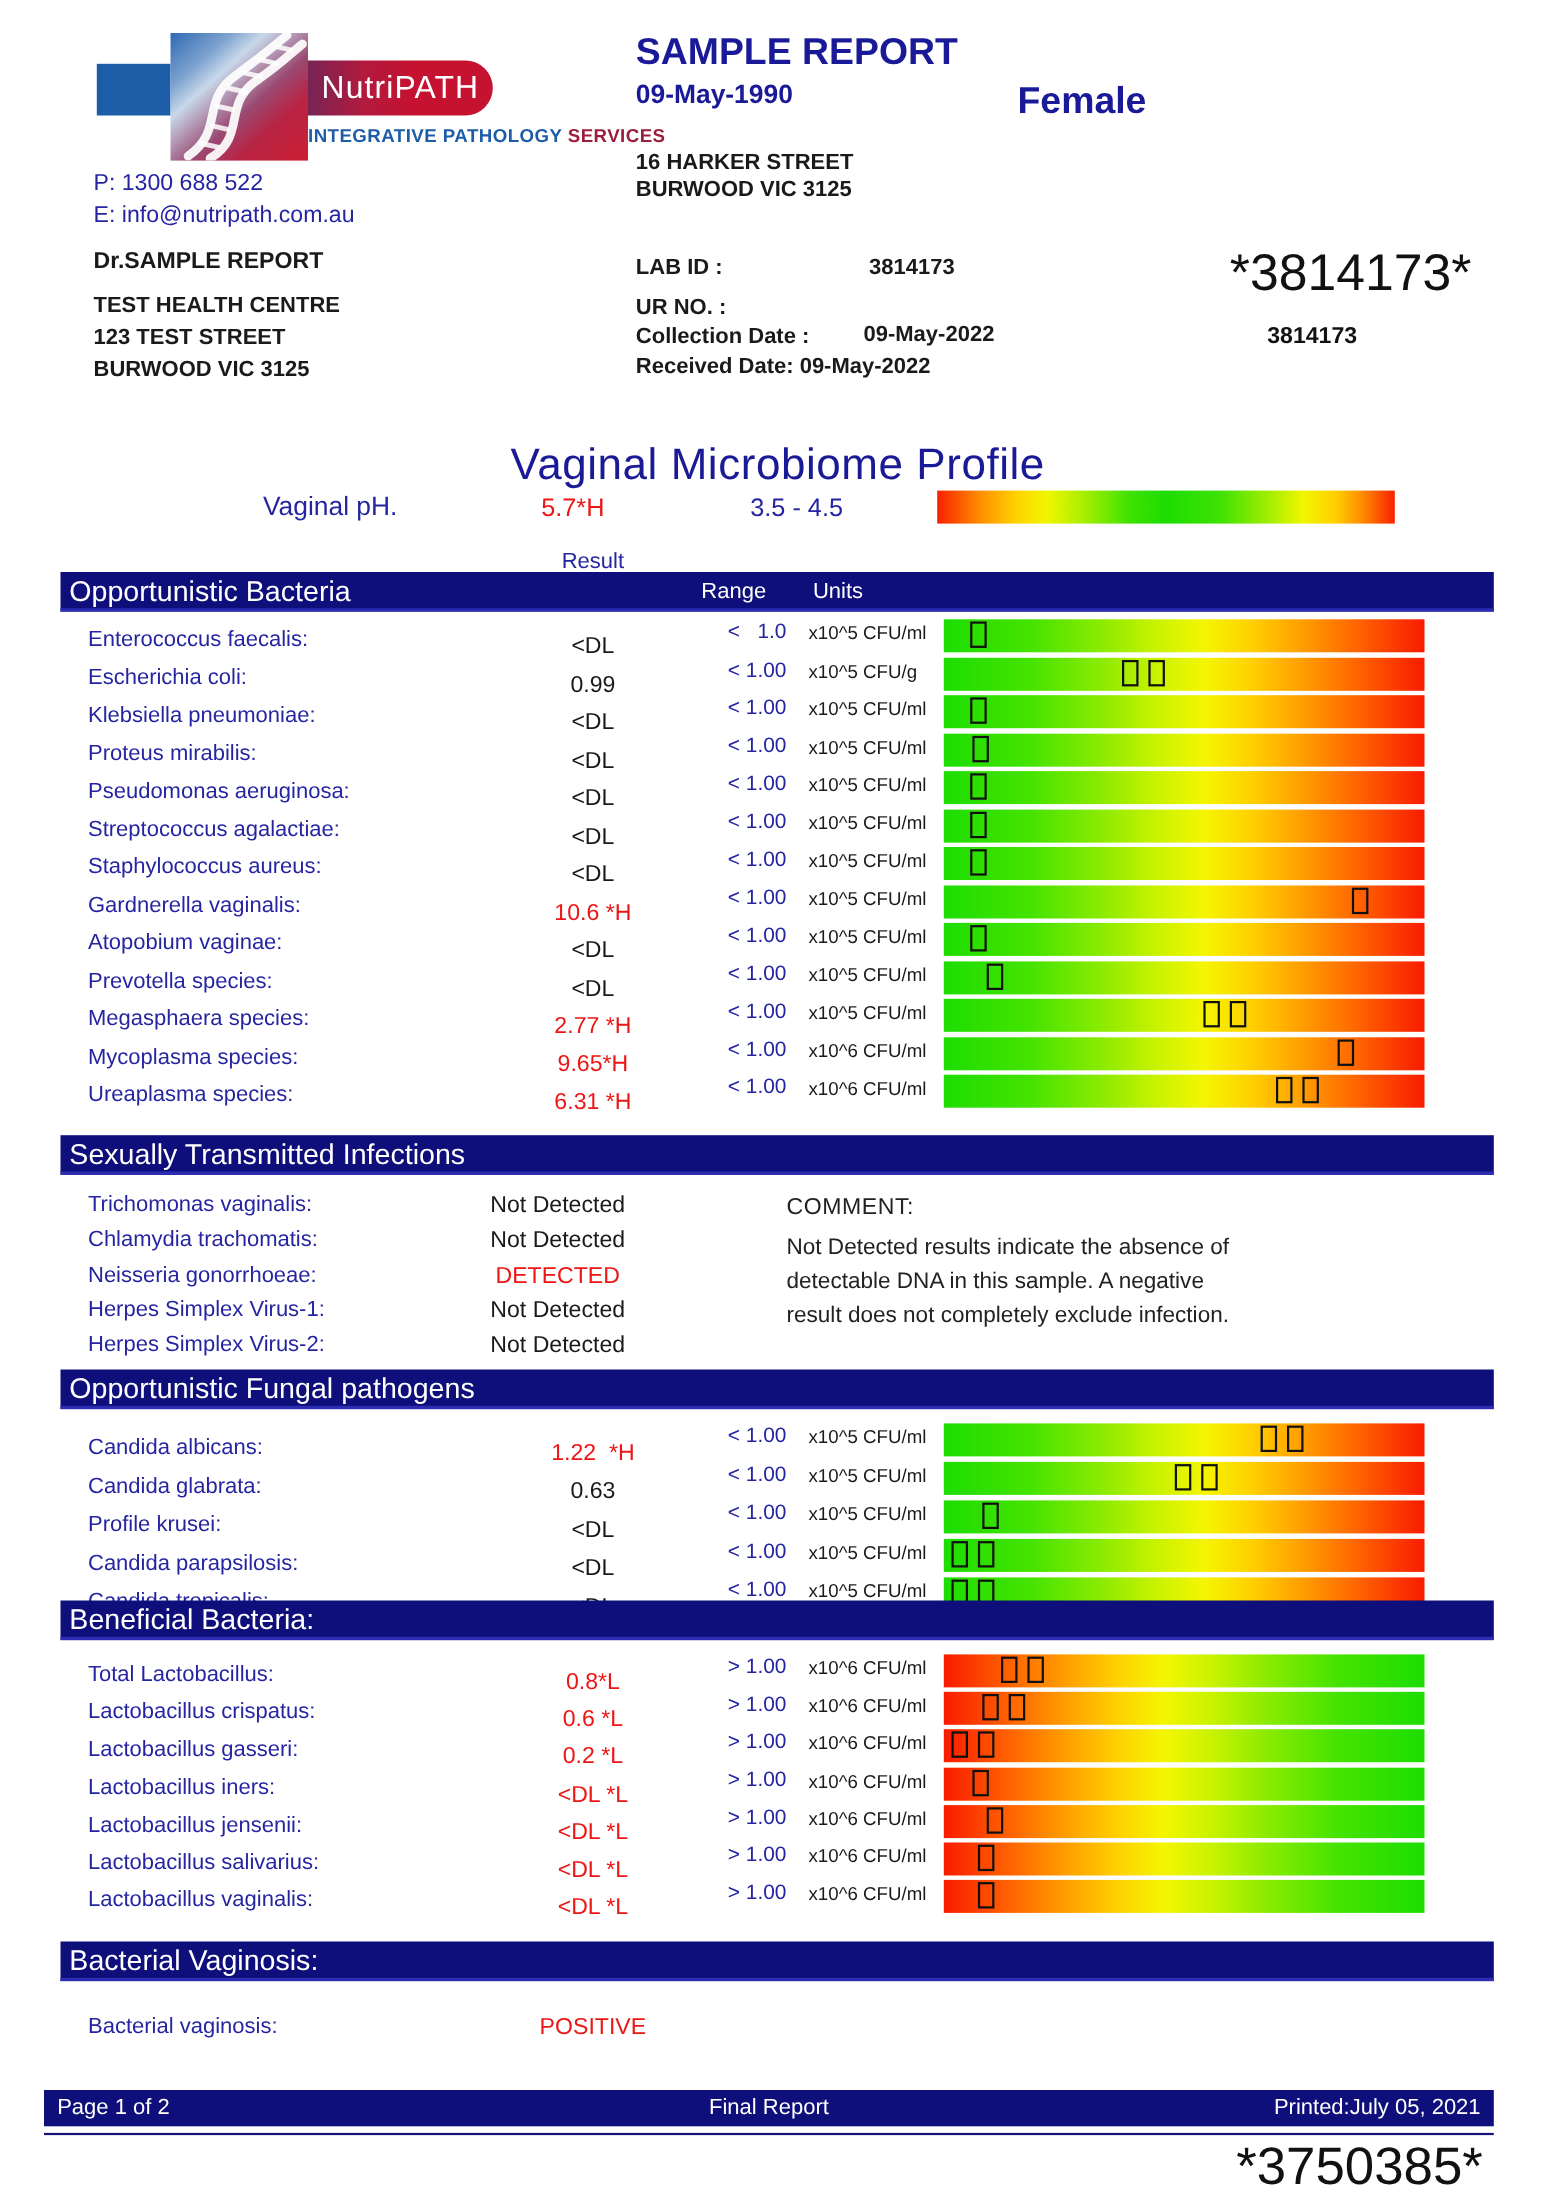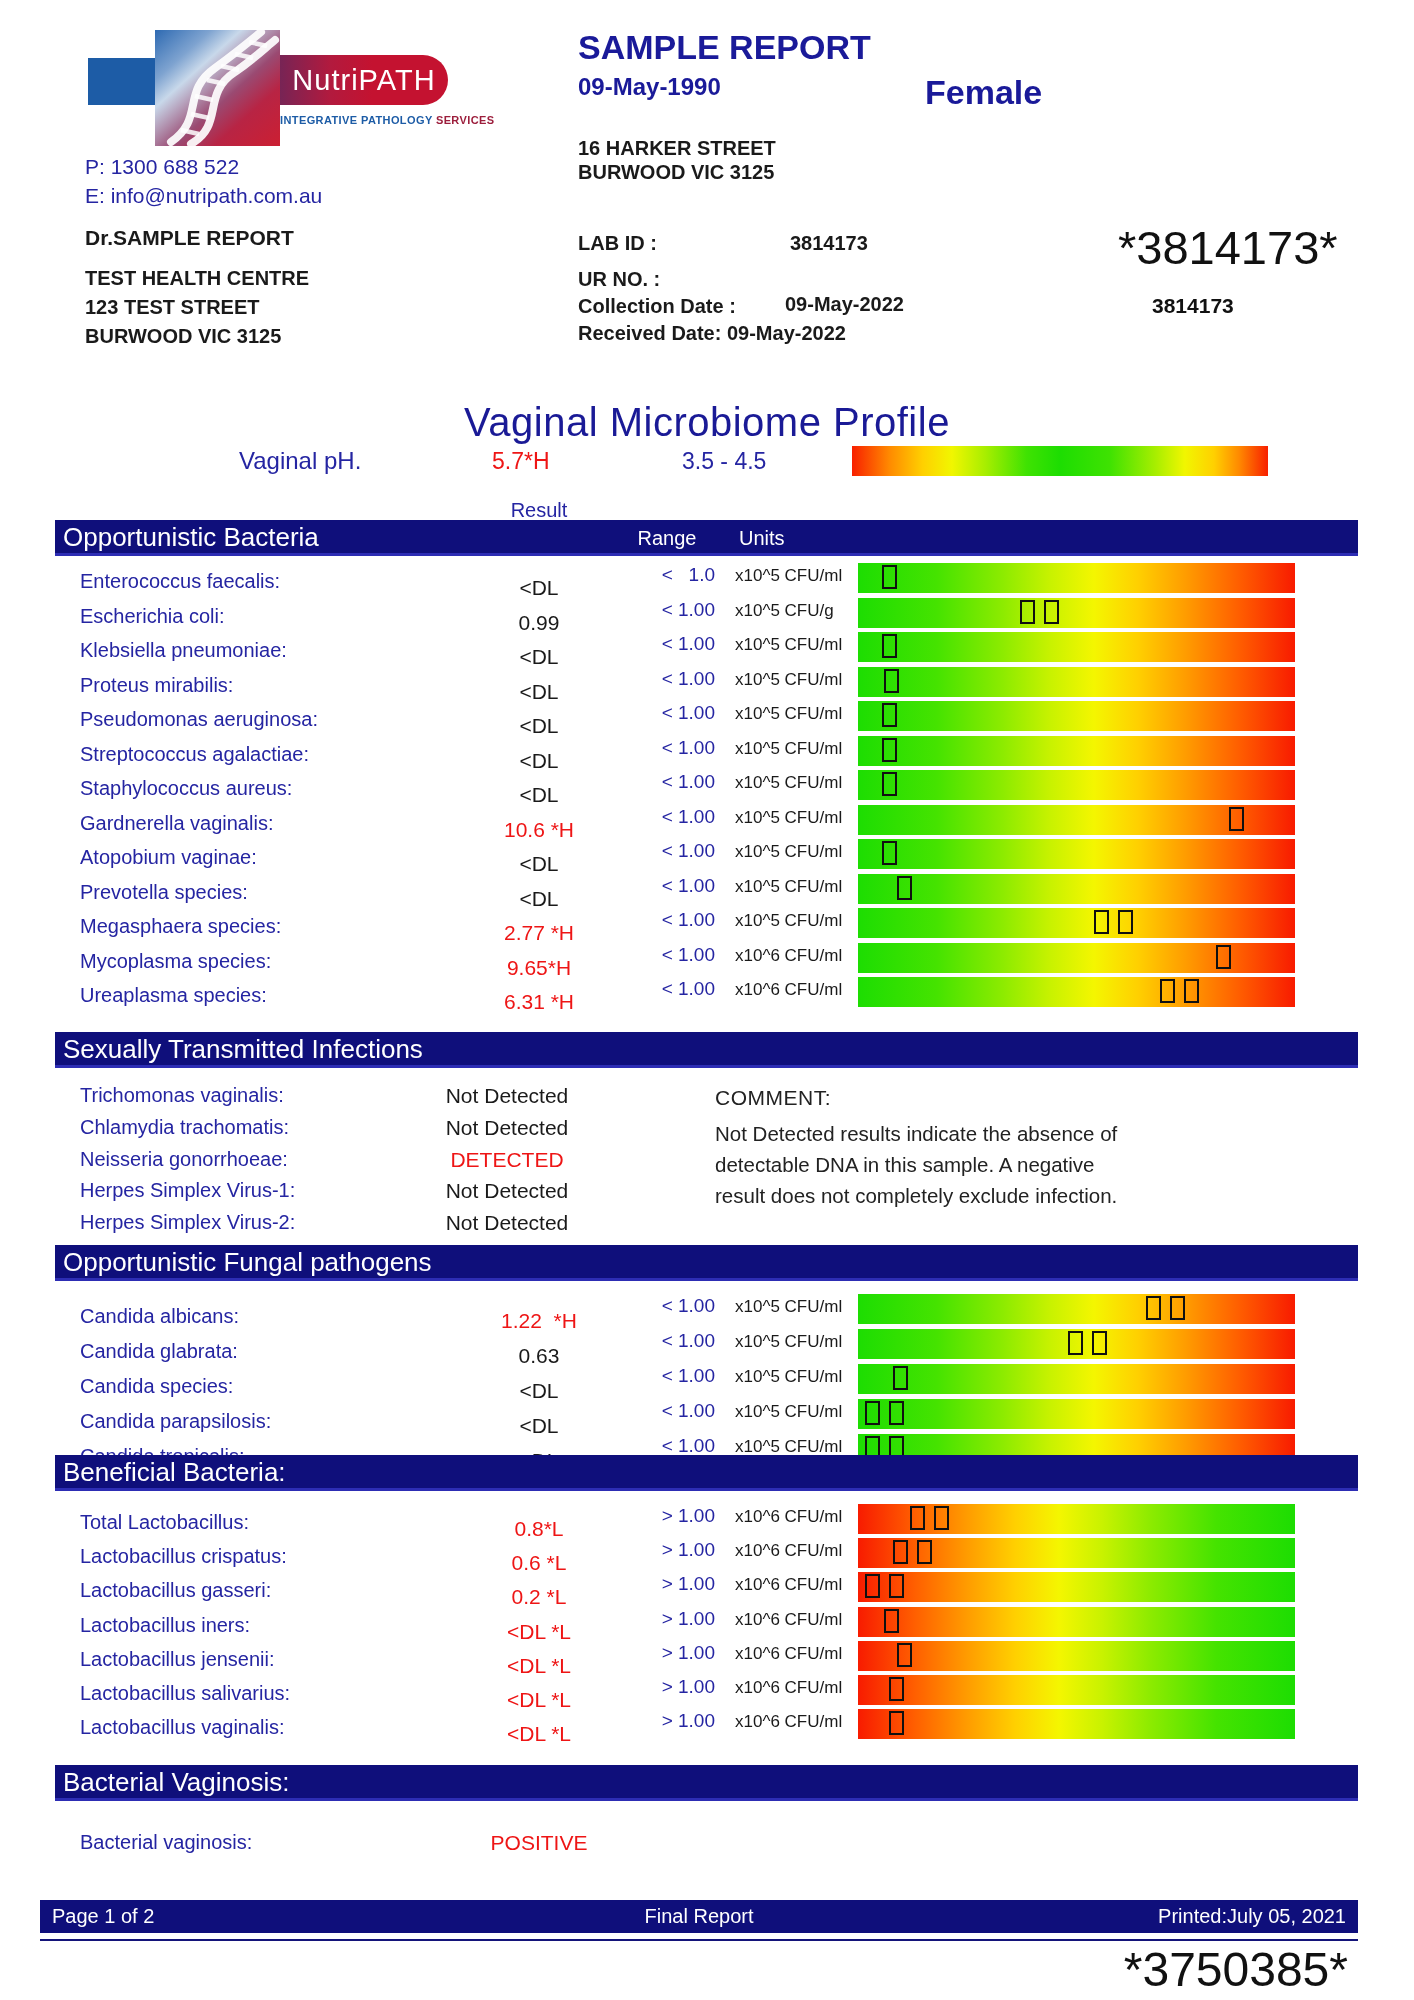--- a/index.html
+++ b/index.html
@@ -15,21 +15,21 @@
 
   #logo { left:88px; top:30px; width:360px; height:118px; }
   #logo-bluebox { position:absolute; left:0; top:28px; width:67px; height:47px; background:var(--brandblue,#1d5ca6); }
   #logo-dna { position:absolute; left:67px; top:0; width:125px; height:116px;
       background:linear-gradient(138deg,#2e6ab2 0%,#7ea3d0 22%,#c8d8ea 34%,#9a4a72 58%,#b82444 74%,#cc1f32 100%); }
   #logo-dna svg { position:absolute; left:0; top:0; }
   #logo-pill { position:absolute; left:192px; top:25px; width:168px; height:50px;
       background:linear-gradient(to right,#772455 0%,#b21a3e 30%,#c41230 55%,#c41230 100%);
       border-radius:0 25px 25px 0; color:#fff; font-size:29px; letter-spacing:1px;
       display:flex; align-items:center; justify-content:center; }
-  #logo-tagline { position:absolute; left:192px; top:84px; font-size:11px; font-weight:bold; letter-spacing:.4px; white-space:nowrap;text-align:center; }
+  #logo-tagline { position:absolute; left:192px; top:84px; font-size:17px; font-weight:bold; letter-spacing:.4px; white-space:nowrap;text-align:center; }
   #logo-tagline .t1 { color:var(--brandblue,#1d5ca6); }
   #logo-tagline .t2 { color:#9c1e3c; }
 
   #phone { left:85px; top:155px; font-size:21px; }
   #email { left:85px; top:184px; font-size:21px; }
   #doctor { left:85px; top:226px; font-size:21px; font-weight:bold; }
   .clinic-line { left:85px; font-size:20px; font-weight:bold; }
 
   #rpt-title { left:578px; top:28px; font-size:34px; font-weight:bold; color:#1a1a99; }
   #rpt-dob   { left:578px; top:73px; font-size:24px; font-weight:bold; color:#1a1a99; }
@@ -353,21 +353,21 @@
           <span class="cname">Candida glabrata:</span>
           <span class="cresult">0.63</span>
           <span class="crange">&lt; 1.00</span>
           <span class="cunits">x10^5 CFU/ml</span>
           <div class="cbar bar-gr">
             <div class="marker" style="left: 48%;"></div>
             <div class="marker" style="left: 53.5%;"></div>
           </div>
         </div>
         <div class="trow">
-          <span class="cname">Candida species:</span>
+          <span class="cname">Profile krusei:</span>
           <span class="cresult">&lt;DL</span>
           <span class="crange">&lt; 1.00</span>
           <span class="cunits">x10^5 CFU/ml</span>
           <div class="cbar bar-gr">
             <div class="marker" style="left: 8%;"></div>
           </div>
         </div>
         <div class="trow">
           <span class="cname">Candida parapsilosis:</span>
           <span class="cresult">&lt;DL</span>

